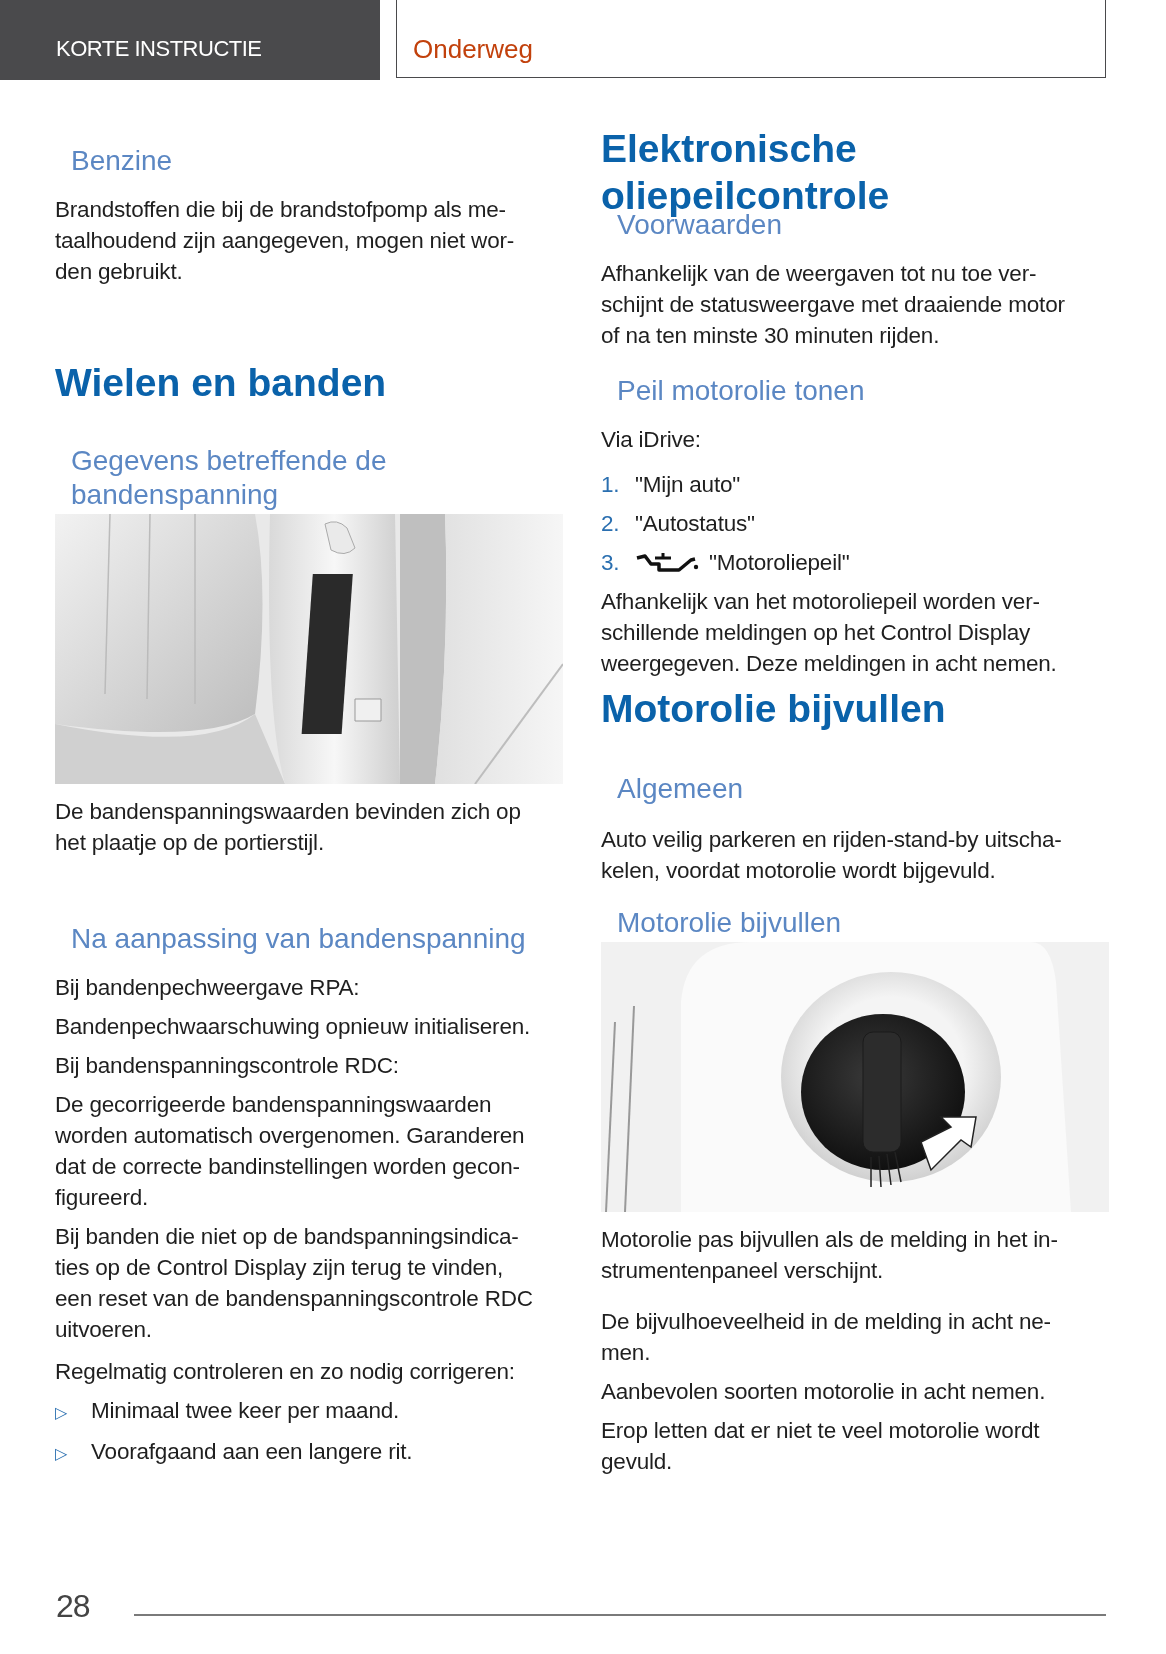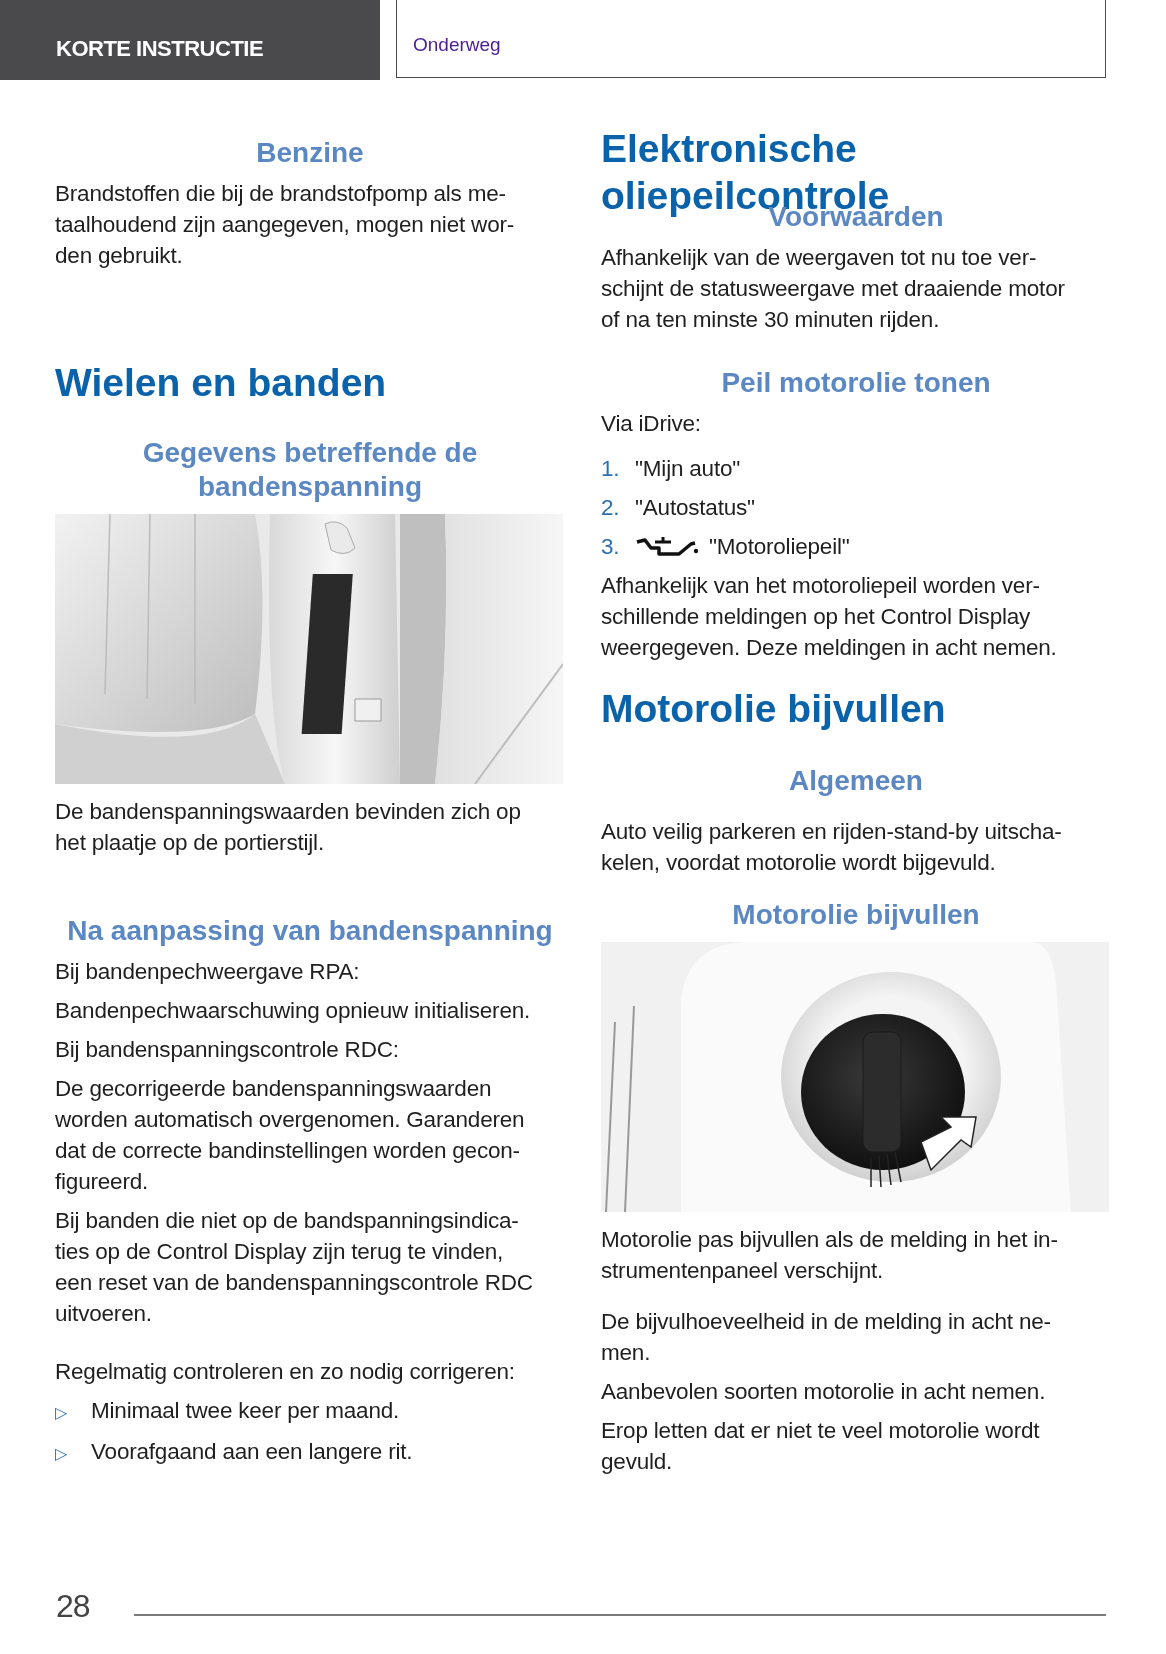--- a/index.html
+++ b/index.html
@@ -1,28 +1,28 @@
 <!DOCTYPE html>
 <html><head>
 <meta charset="utf-8">
 <style>
   html, body { margin:0; padding:0; background:#ffffff; }
   body { width:1166px; height:1654px; position:relative; overflow:hidden;
          font-family:"Liberation Sans", sans-serif; color:#1a1a1a; }
   .header-dark { position:absolute; left:0; top:0; width:380px; height:80px; background:#4a4a4c; }
-  .header-dark span { position:absolute; left:56px; top:36px; color:#fff; font-weight:bold; font-size:22px; letter-spacing:-0.5px; }
+  .header-dark span { position:absolute; left:56px; top:36px; color:#fff; font-weight:normal; font-size:22px; letter-spacing:-0.5px; }
   .header-box { position:absolute; left:396px; top:-2px; width:710px; height:80px; border:1.5px solid #4a4a4c; border-top:none; box-sizing:border-box; }
-  .header-box span { position:absolute; left:16px; top:36px; color:#4c1d95; font-size:19px; }
+  .header-box span { position:absolute; left:16px; top:36px; color:#c2410c; font-size:26px; }
 
   .col { position:absolute; top:120px; width:510px; }
   .col-left { left:55px; }
   .col-right { left:601px; }
 
   .h1 { color:#0a62aa; font-weight:bold; font-size:39px; margin:0; line-height:1.2; }
-  .h2 { color:#5b87c3; font-weight:bold; font-size:28px; margin:8px; line-height:1.2;text-align:center; }
+  .h2 { color:#5b87c3; font-weight:normal; font-size:28px; margin:16px; line-height:1.2; }
   .p { font-size:22.5px; line-height:31px; margin:0; color:#1f1f1f; letter-spacing:-0.2px; }
 
   .blk { position:absolute; left:0; width:510px; }
 
   .num { color:#2a6fb0; display:inline-block; width:34px; }
   .bullet { color:#2a6fb0; display:inline-block; width:36px; font-size:16px; }
 
   .img-box { position:absolute; background:#e6e6e6; overflow:hidden; }
   .footer-num { position:absolute; left:56px; top:1588px; font-size:32px; font-weight:normal; color:#444; letter-spacing:-1px; }
   .footer-rule { position:absolute; left:134px; top:1614px; width:972px; height:2px; background:#7a7a7a; }

